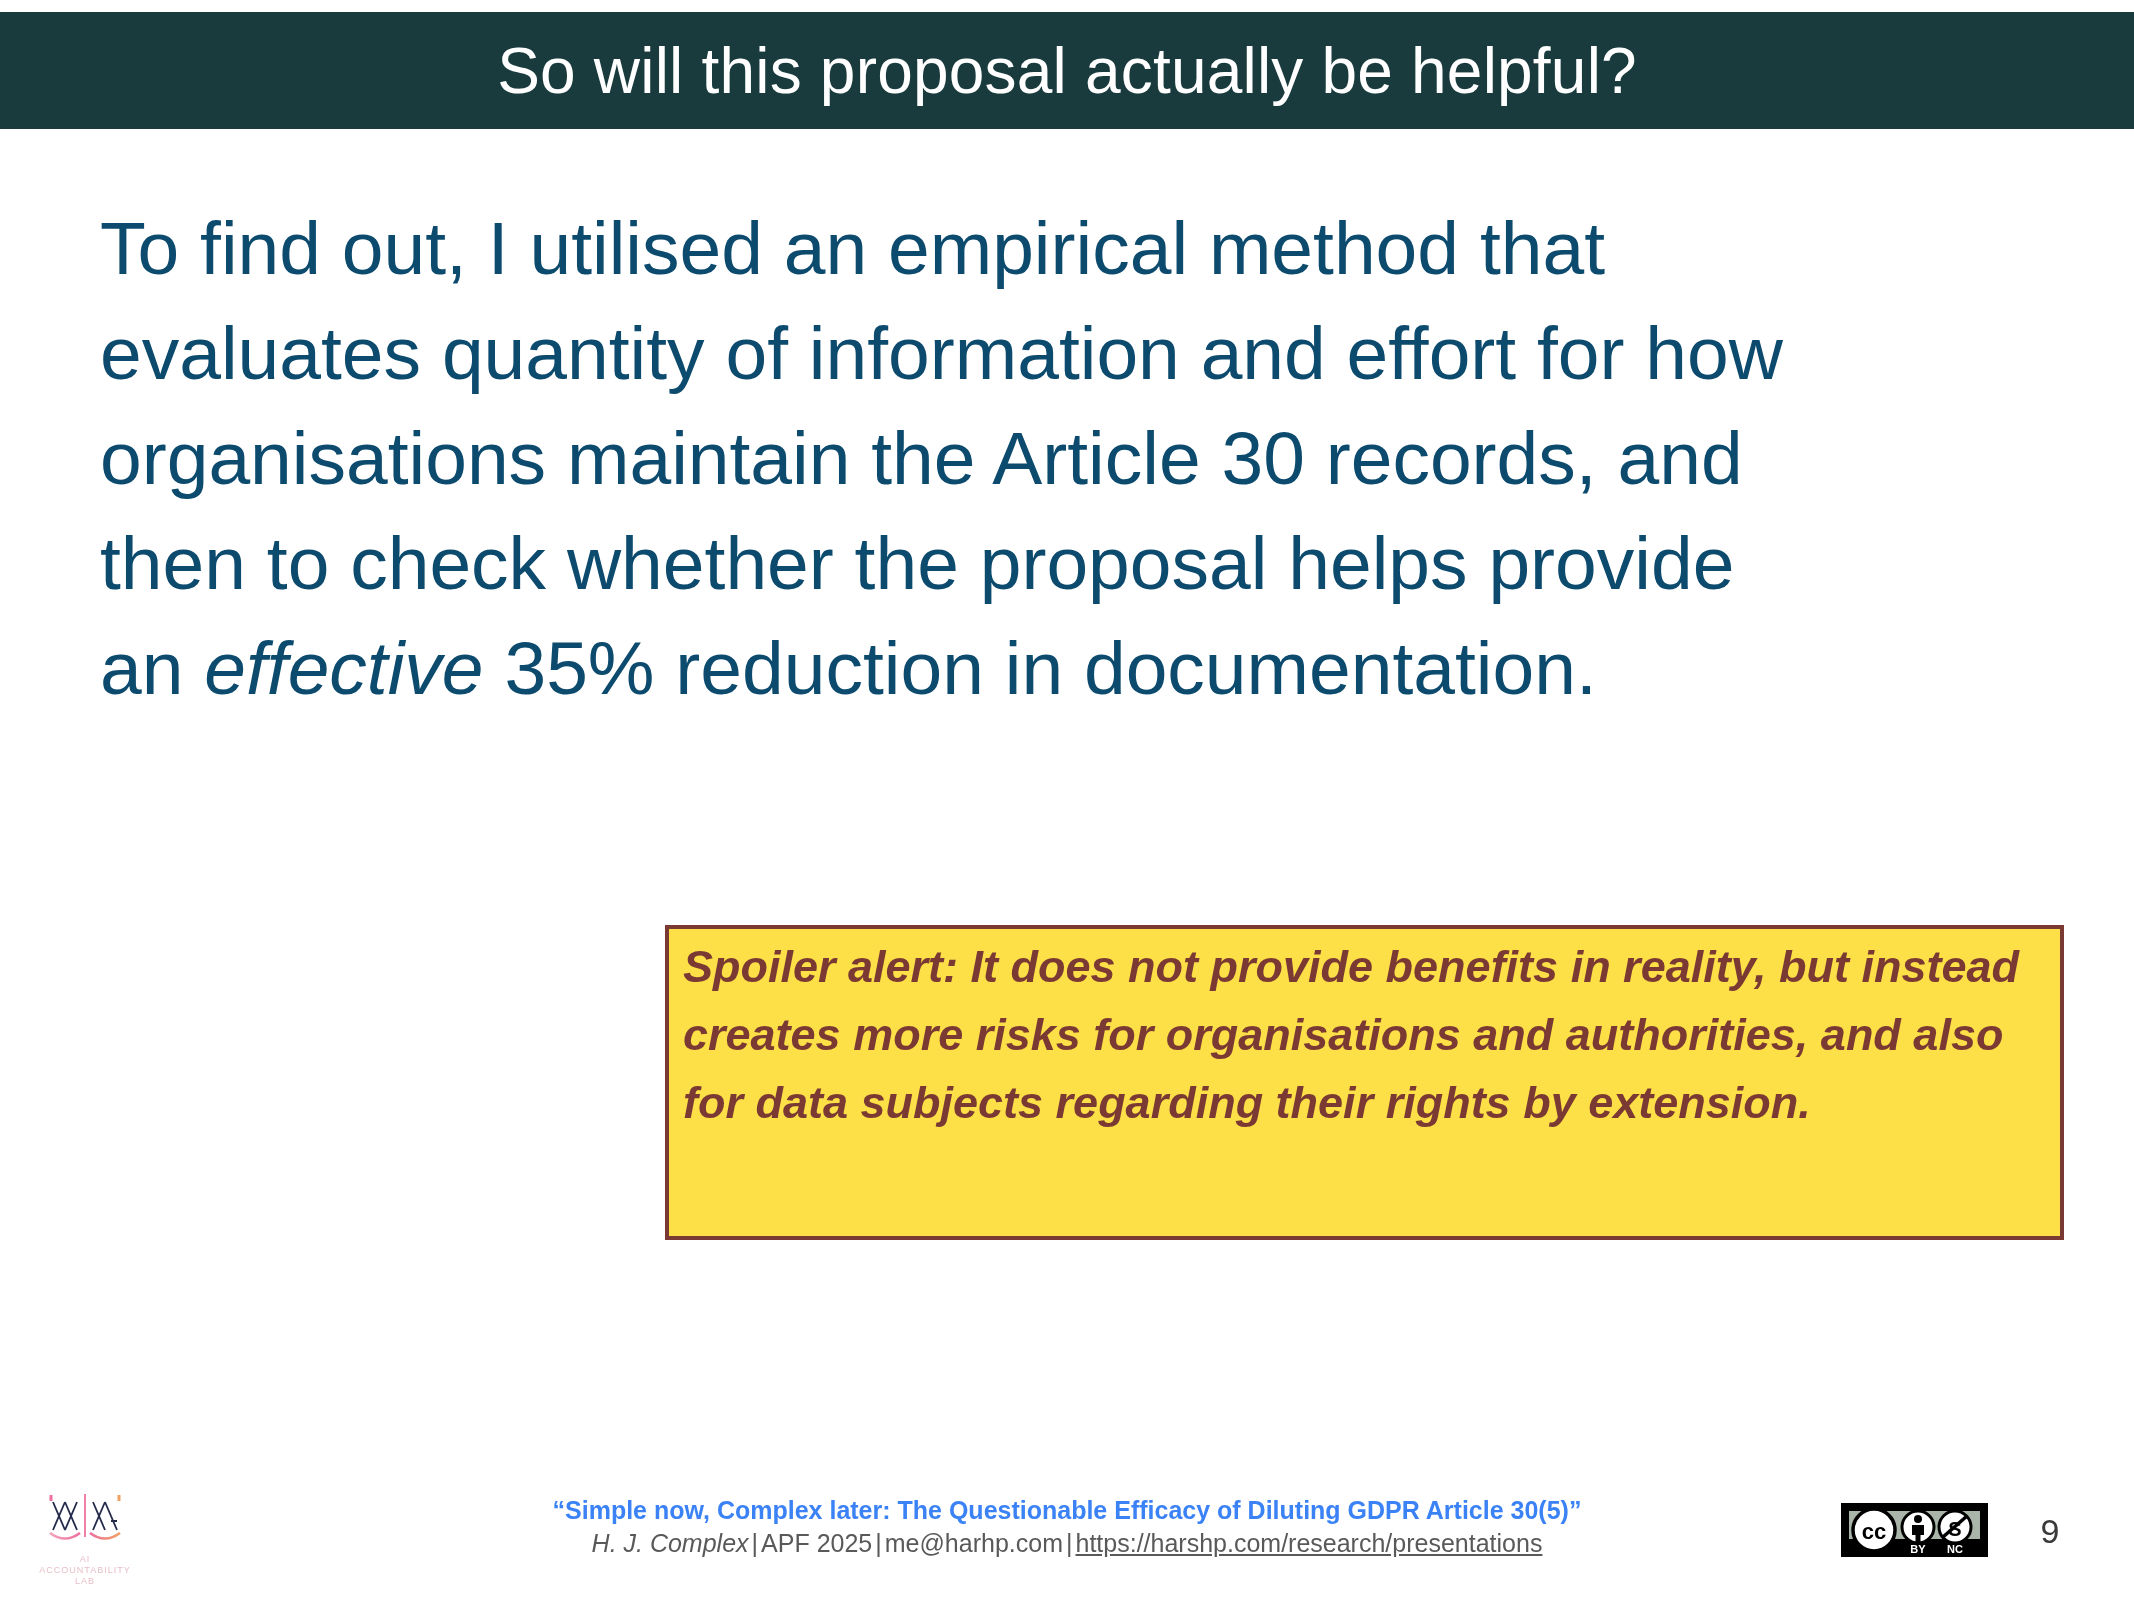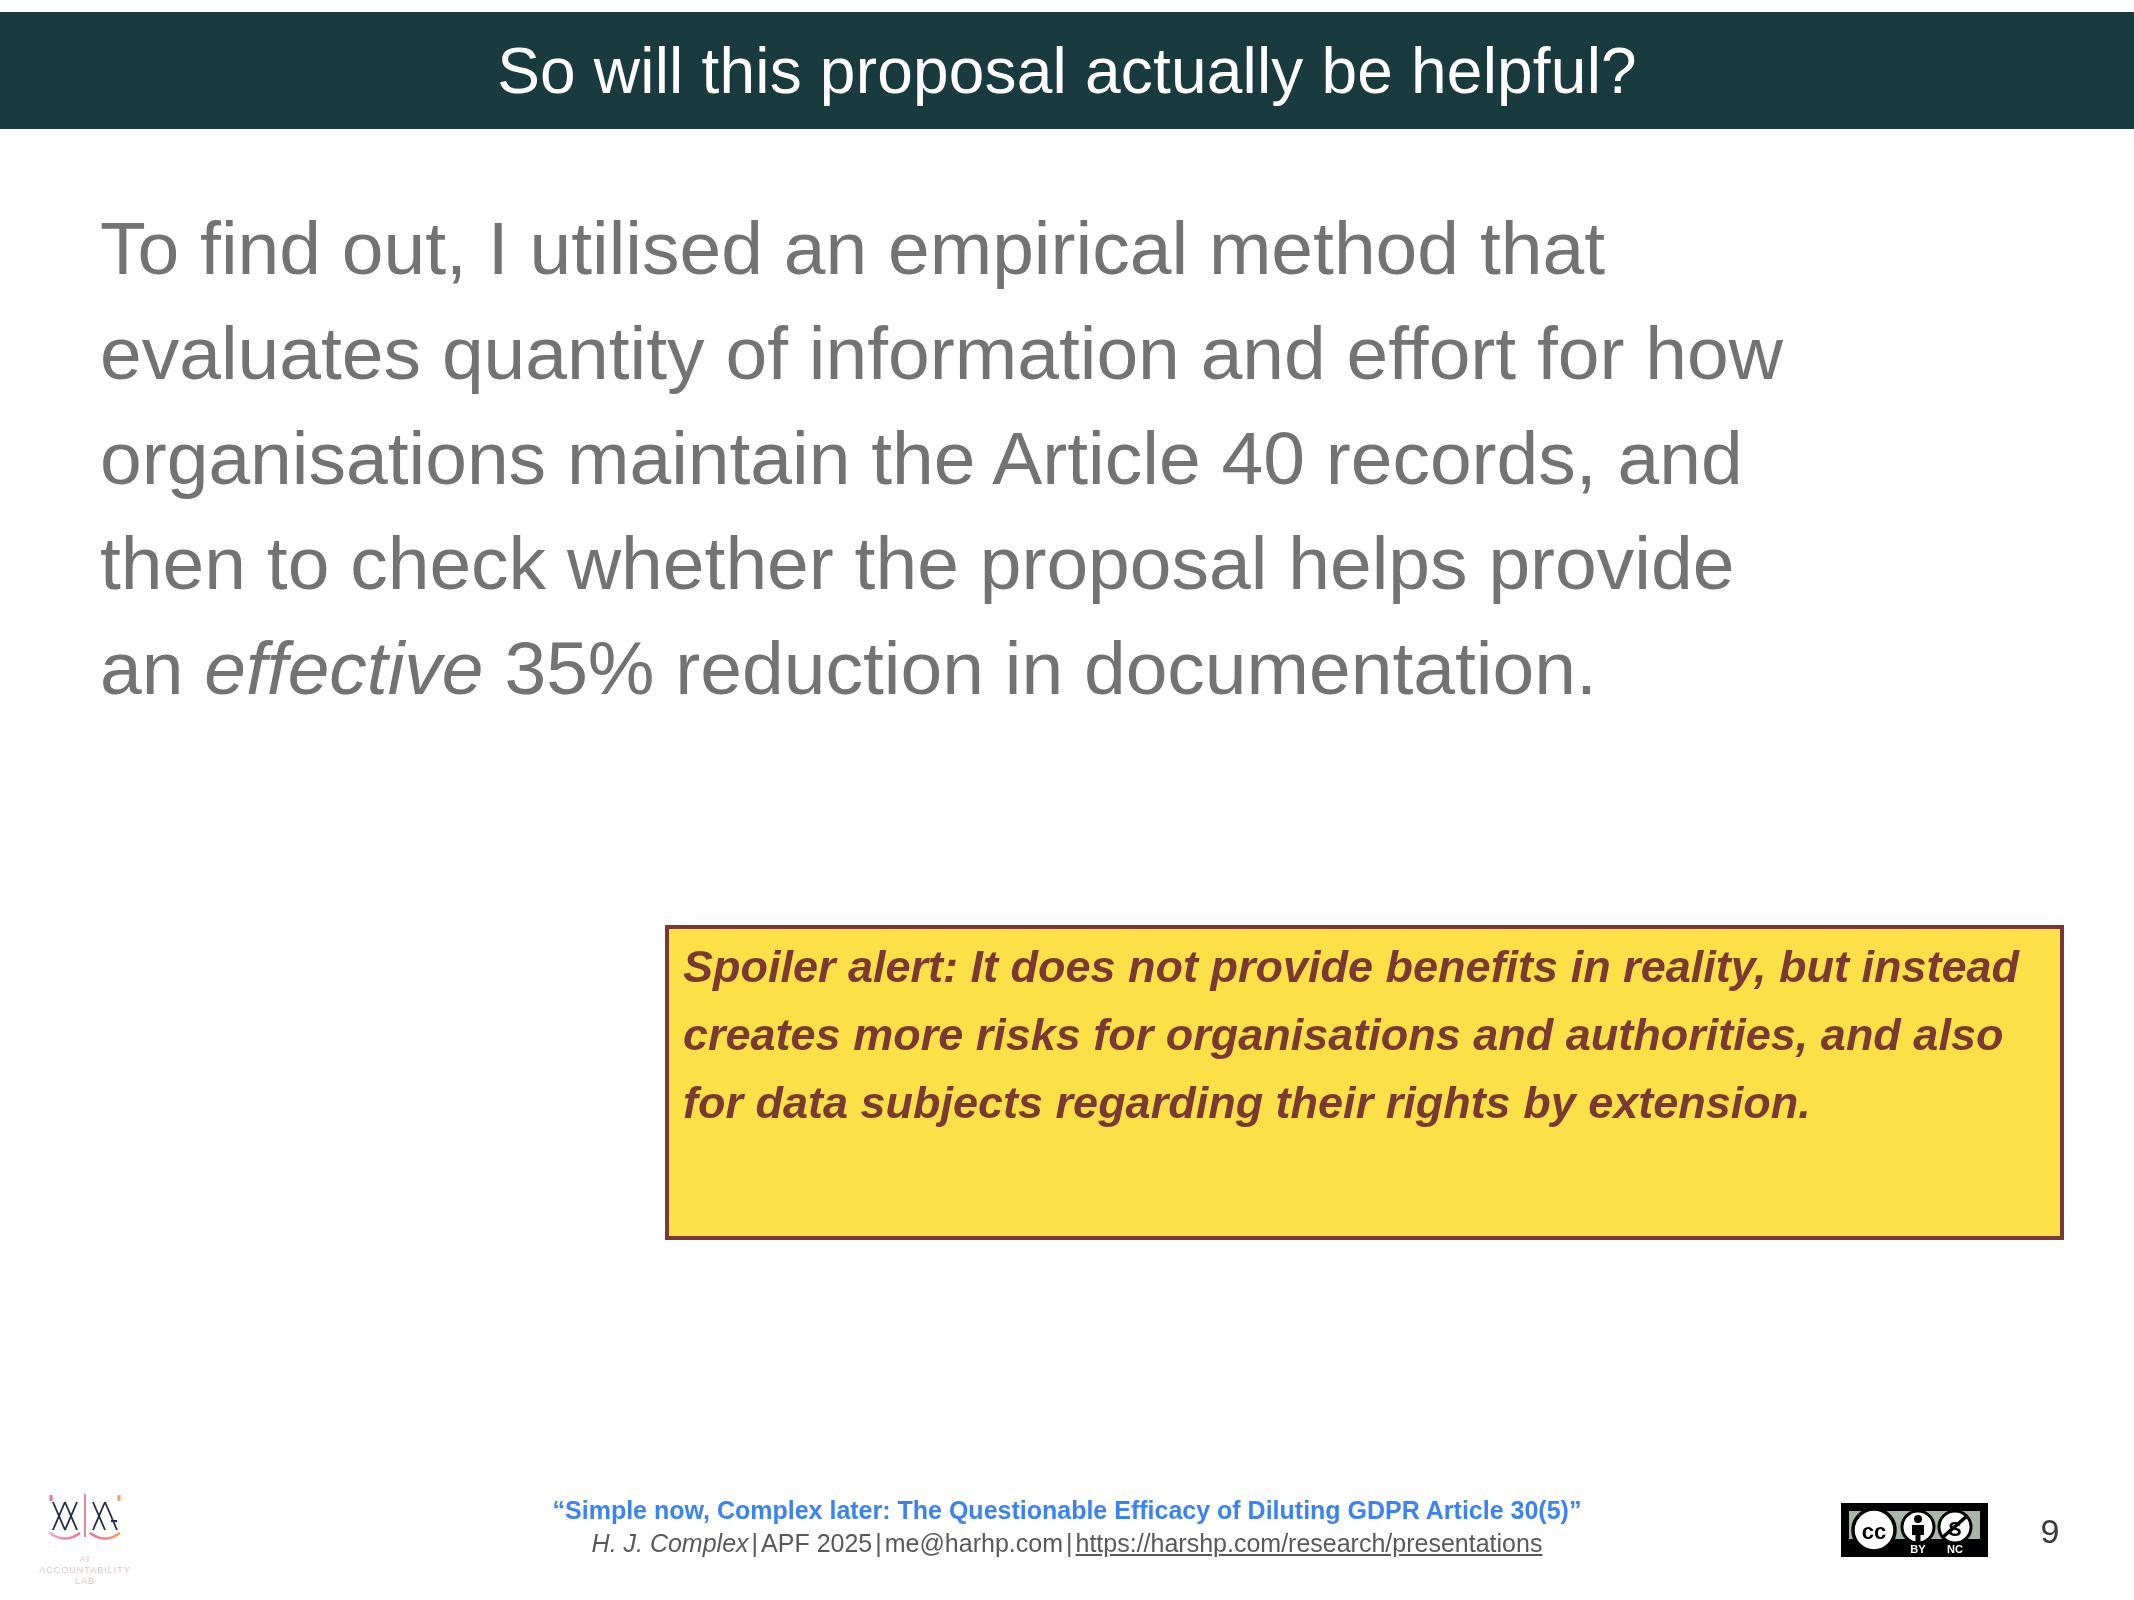--- a/index.html
+++ b/index.html
@@ -43,21 +43,21 @@
   
   #body-block {
     position: absolute;
     left: 100px;
     top: 196px;
     width: 1960px;
   }
   .body-line {
     font-size: 75px;
     line-height: 105px;
-    color: #737373;
+    color: #0c4a6e;
     white-space: nowrap;
     font-weight: 400;
     font-family: "Liberation Sans", sans-serif;
   }
   .body-line em {
   }
 
   
   #spoiler-box {
     position: absolute;
@@ -170,21 +170,21 @@
   </div>
 
   <div id="body-block">
     <div class="body-line">
       <span>To find out, I utilised an empirical method that</span>
     </div>
     <div class="body-line">
       <span>evaluates quantity of information and effort for how</span>
     </div>
     <div class="body-line">
-      <span>organisations maintain the Article 40 records, and</span>
+      <span>organisations maintain the Article 30 records, and</span>
     </div>
     <div class="body-line">
       <span>then to check whether the proposal helps provide</span>
     </div>
     <div class="body-line">
       <span>an </span><em>effective</em><span> 35% reduction in documentation.</span>
     </div>
   </div>
 
   <div id="spoiler-box">

